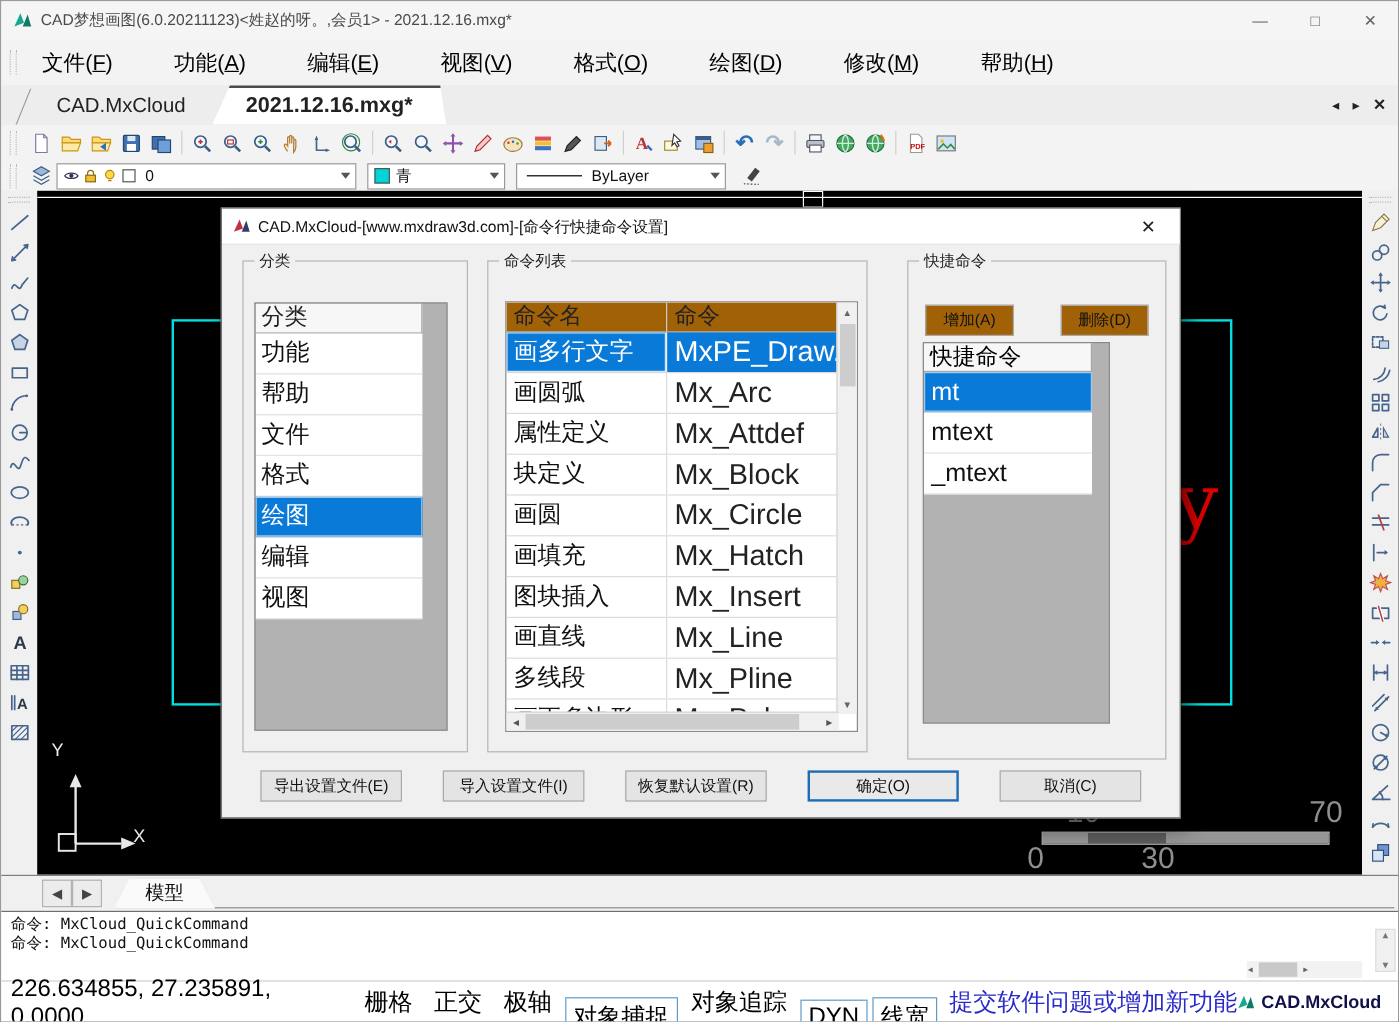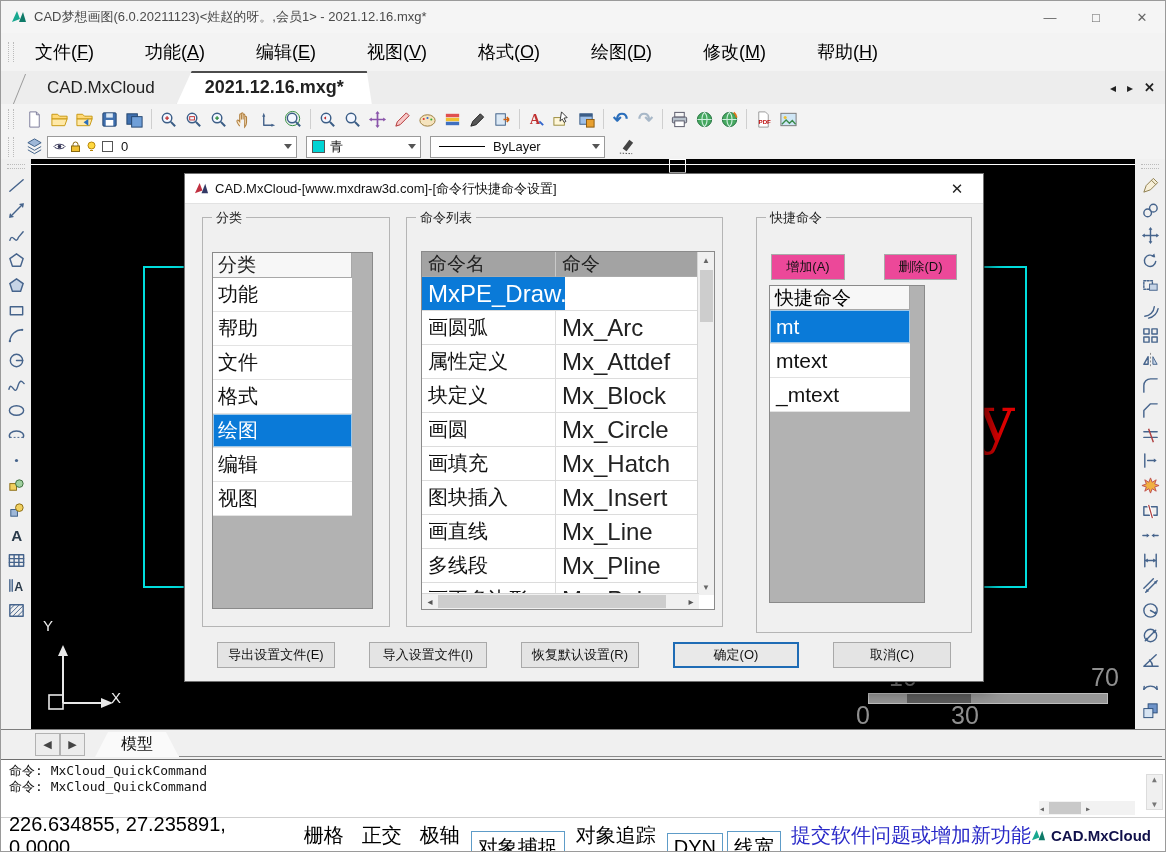--- a/index.html
+++ b/index.html
@@ -92,36 +92,36 @@
 
   .listbox { position:absolute; background:#b2b2b2; border:1px solid #8a8a8a; overflow:hidden; }
   #cat-list { left:9px; top:34px; width:161px; height:357px; }
   .lhead { width:139px; height:25px; line-height:24px; background:#f7f7f7; border-bottom:1px solid #a8a8a8; border-right:1px solid #a8a8a8; font-size:19px; padding-left:5px; color:#222; }
   .lrow { width:139px; height:34px; line-height:33px; background:#fff; border-bottom:1px solid #e3e3e3; font-size:20px; padding-left:5px; color:#111; }
   .lrow.sel { background:#0a7ad8; color:#fff; box-shadow:inset 0 0 0 1px #9fc8e8; }
 
   #cmd-table { position:absolute; left:14px; top:33px; width:294px; height:359px; background:#fff; border:1px solid #8a8a8a; overflow:hidden; }
   #cmd-main { position:absolute; left:0; top:0; width:277px; height:343px; overflow:hidden; }
   .thead { display:flex; height:25px; }
-  .thc { background:#a3a3a3; border-bottom:1px solid #ababab; border-right:1px solid #c9c9c9; font-size:19px; line-height:24px; padding-left:6px; color:#222; }
+  .thc { background:#a16207; border-bottom:1px solid #ababab; border-right:1px solid #c9c9c9; font-size:19px; line-height:24px; padding-left:6px; color:#222; }
   .thc1 { width:134px; } .thc2 { width:143px; }
   .trow { display:flex; height:34px; border-bottom:1px solid #dcdcdc; }
   .tc1 { width:134px; font-size:20px; line-height:33px; padding-left:6px; color:#111; border-right:1px solid #dcdcdc; overflow:hidden; white-space:nowrap; }
   .tc2 { width:143px; font-size:24px; line-height:33px; padding-left:6px; color:#222; overflow:hidden; white-space:nowrap; }
   .trow.sel .tc1, .trow.sel .tc2 { background:#0a7ad8; color:#fff; }
   .trow.sel .tc1 { box-shadow:inset 0 0 0 1px #cfe3f5; border-right-color:#e8f1fa; }
   #cmd-vsb { position:absolute; right:0; top:0; width:17px; height:343px; background:#f0f0f0; border-left:1px solid #d5d5d5; display:flex; flex-direction:column; align-items:center; font-size:8px; color:#666; }
   #cmd-vsb .vthumb { width:13px; height:52px; background:#cdcdcd; margin-top:2px; }
   #cmd-vsb .sa { height:16px; display:flex; align-items:center; }
   #cmd-vsb .sa.down { margin-top:auto; }
   #cmd-hsb { position:absolute; left:0; bottom:0; width:277px; height:16px; background:#f0f0f0; border-top:1px solid #d5d5d5; display:flex; align-items:center; font-size:10px; color:#555; }
   #cmd-hsb .sa { width:16px; text-align:center; }
   #cmd-hsb .hthumb { width:228px; height:13px; background:#cdcdcd; }
 
-  .dlgbtn { position:absolute; height:26px; background:#ec4899; border:1px solid #a9a9a9; font-size:13px; color:#111; font-family:"Liberation Sans", sans-serif; display:flex; align-items:center; justify-content:center; }
+  .dlgbtn { position:absolute; height:26px; background:#a16207; border:1px solid #a9a9a9; font-size:13px; color:#111; font-family:"Liberation Sans", sans-serif; display:flex; align-items:center; justify-content:center; }
   #btn-add { left:14px; top:36px; width:74px; }
   #btn-del { left:127px; top:36px; width:73px; }
   #sc-list { left:12px; top:67px; width:156px; height:318px; }
   .schead { width:140px; height:24px; line-height:23px; background:#f7f7f7; border-bottom:1px solid #a8a8a8; border-right:1px solid #a8a8a8; font-size:19px; padding-left:5px; }
   .scrow { width:140px; height:34px; line-height:33px; background:#fff; border-bottom:1px solid #e3e3e3; font-size:21px; padding-left:6px; color:#111; }
   .scrow.sel { background:#0a7ad8; color:#fff; box-shadow:inset 0 0 0 1px #9fc8e8; }
 
   #footer { position:absolute; left:0; top:468px; width:100%; display:flex; justify-content:center; gap:34px; }
   .fbtn { width:118px; height:26px; background:#e4e4e4; border:1px solid #a9a9a9; font-size:13px; color:#111; display:flex; align-items:center; justify-content:center; font-family:"Liberation Sans", sans-serif; }
   .fbtn.def { width:126px; border:2px solid #1f6cb5; background:#e9e9e9; }
@@ -767,20 +767,21 @@
     <div class="group" id="grp-cmd">
       <span class="glabel">命令列表</span>
       <div id="cmd-table">
         <div id="cmd-main">
           <div class="thead">
             <div class="thc thc1">命令名</div>
             <div class="thc thc2">命令</div>
           </div>
           <div id="cmd-rows">
               <div class="trow sel">
+                <span class="tc1">画多行文字</span>
                 <span class="tc2">MxPE_Draw...</span>
               </div>
               <div class="trow">
                 <span class="tc1">画圆弧</span>
                 <span class="tc2">Mx_Arc</span>
               </div>
               <div class="trow">
                 <span class="tc1">属性定义</span>
                 <span class="tc2">Mx_Attdef</span>
               </div>

